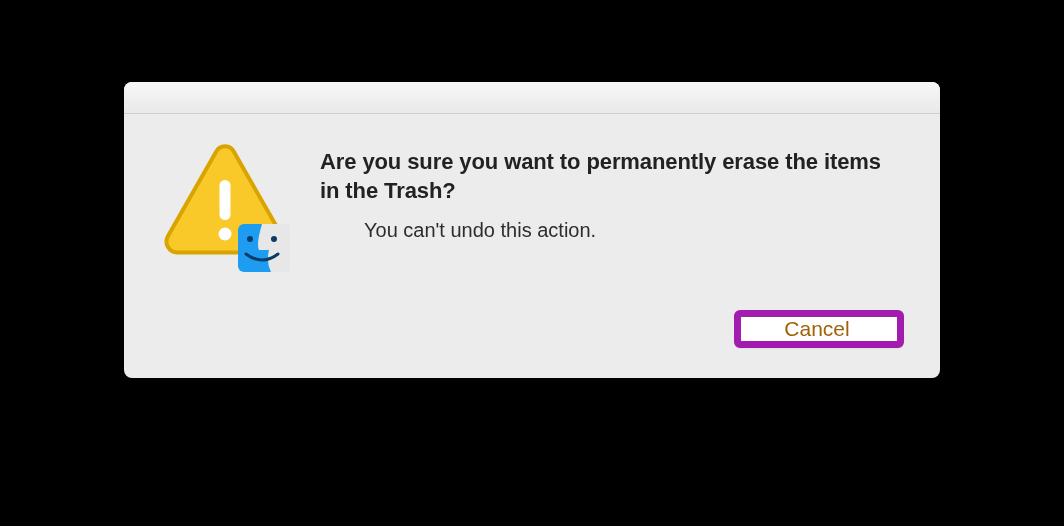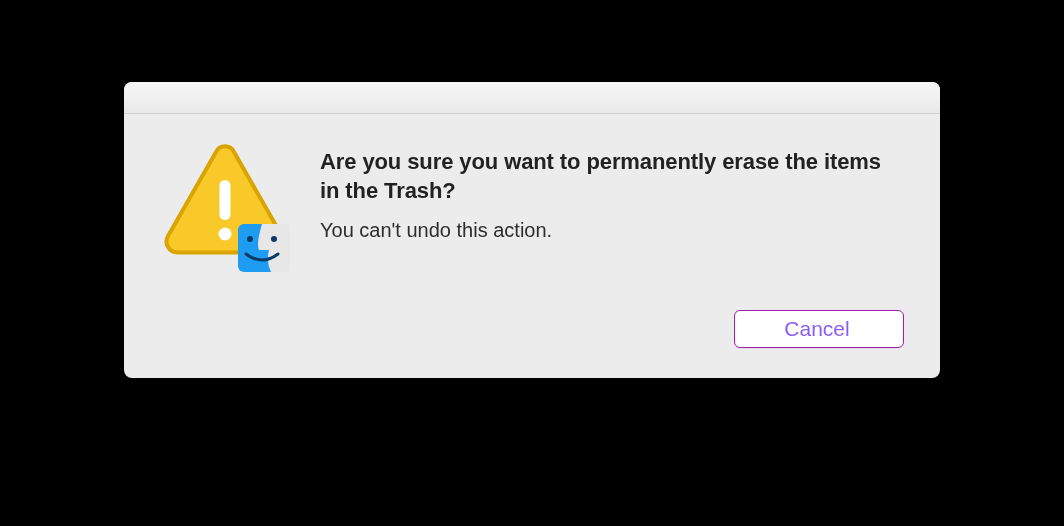--- a/index.html
+++ b/index.html
@@ -44,20 +44,21 @@
       font-weight: 700;
       line-height: 1.3;
       color: #222;
       margin-bottom: 14px;
       letter-spacing: -0.1px;
     }
     .subtext {
       font-size: 20px;
       font-weight: 400;
       color: #2d2d2d;
+      margin-left: 44px;
     }
     .buttons {
       display: flex;
       justify-content: flex-end;
       gap: 30px;
       padding: 26px 36px 30px 36px;
     }
     .btn {
       min-width: 170px;
       height: 38px;
@@ -65,22 +66,22 @@
       font-size: 21px;
       font-family: inherit;
       cursor: default;
       padding: 0 20px;
       display: inline-flex;
       align-items: center;
       justify-content: center;
     }
     .btn-secondary {
       background: #fff;
-      border: 1px solid #a21caf;
-      color: #8b5cf6;
+      border: 7px solid #a21caf;
+      color: #a16207;
       box-shadow: 0 1px 0 rgba(0,0,0,.05);
       padding-left: 16px;
     }
     .btn-primary {
       min-width: 226px;
       background: linear-gradient(to bottom, #5aa8ff, #1774f6);
       border: 1px solid #0f60d8;
       color: #fff;
       box-shadow: 0 1px 0 rgba(0,0,0,.1);
     }

